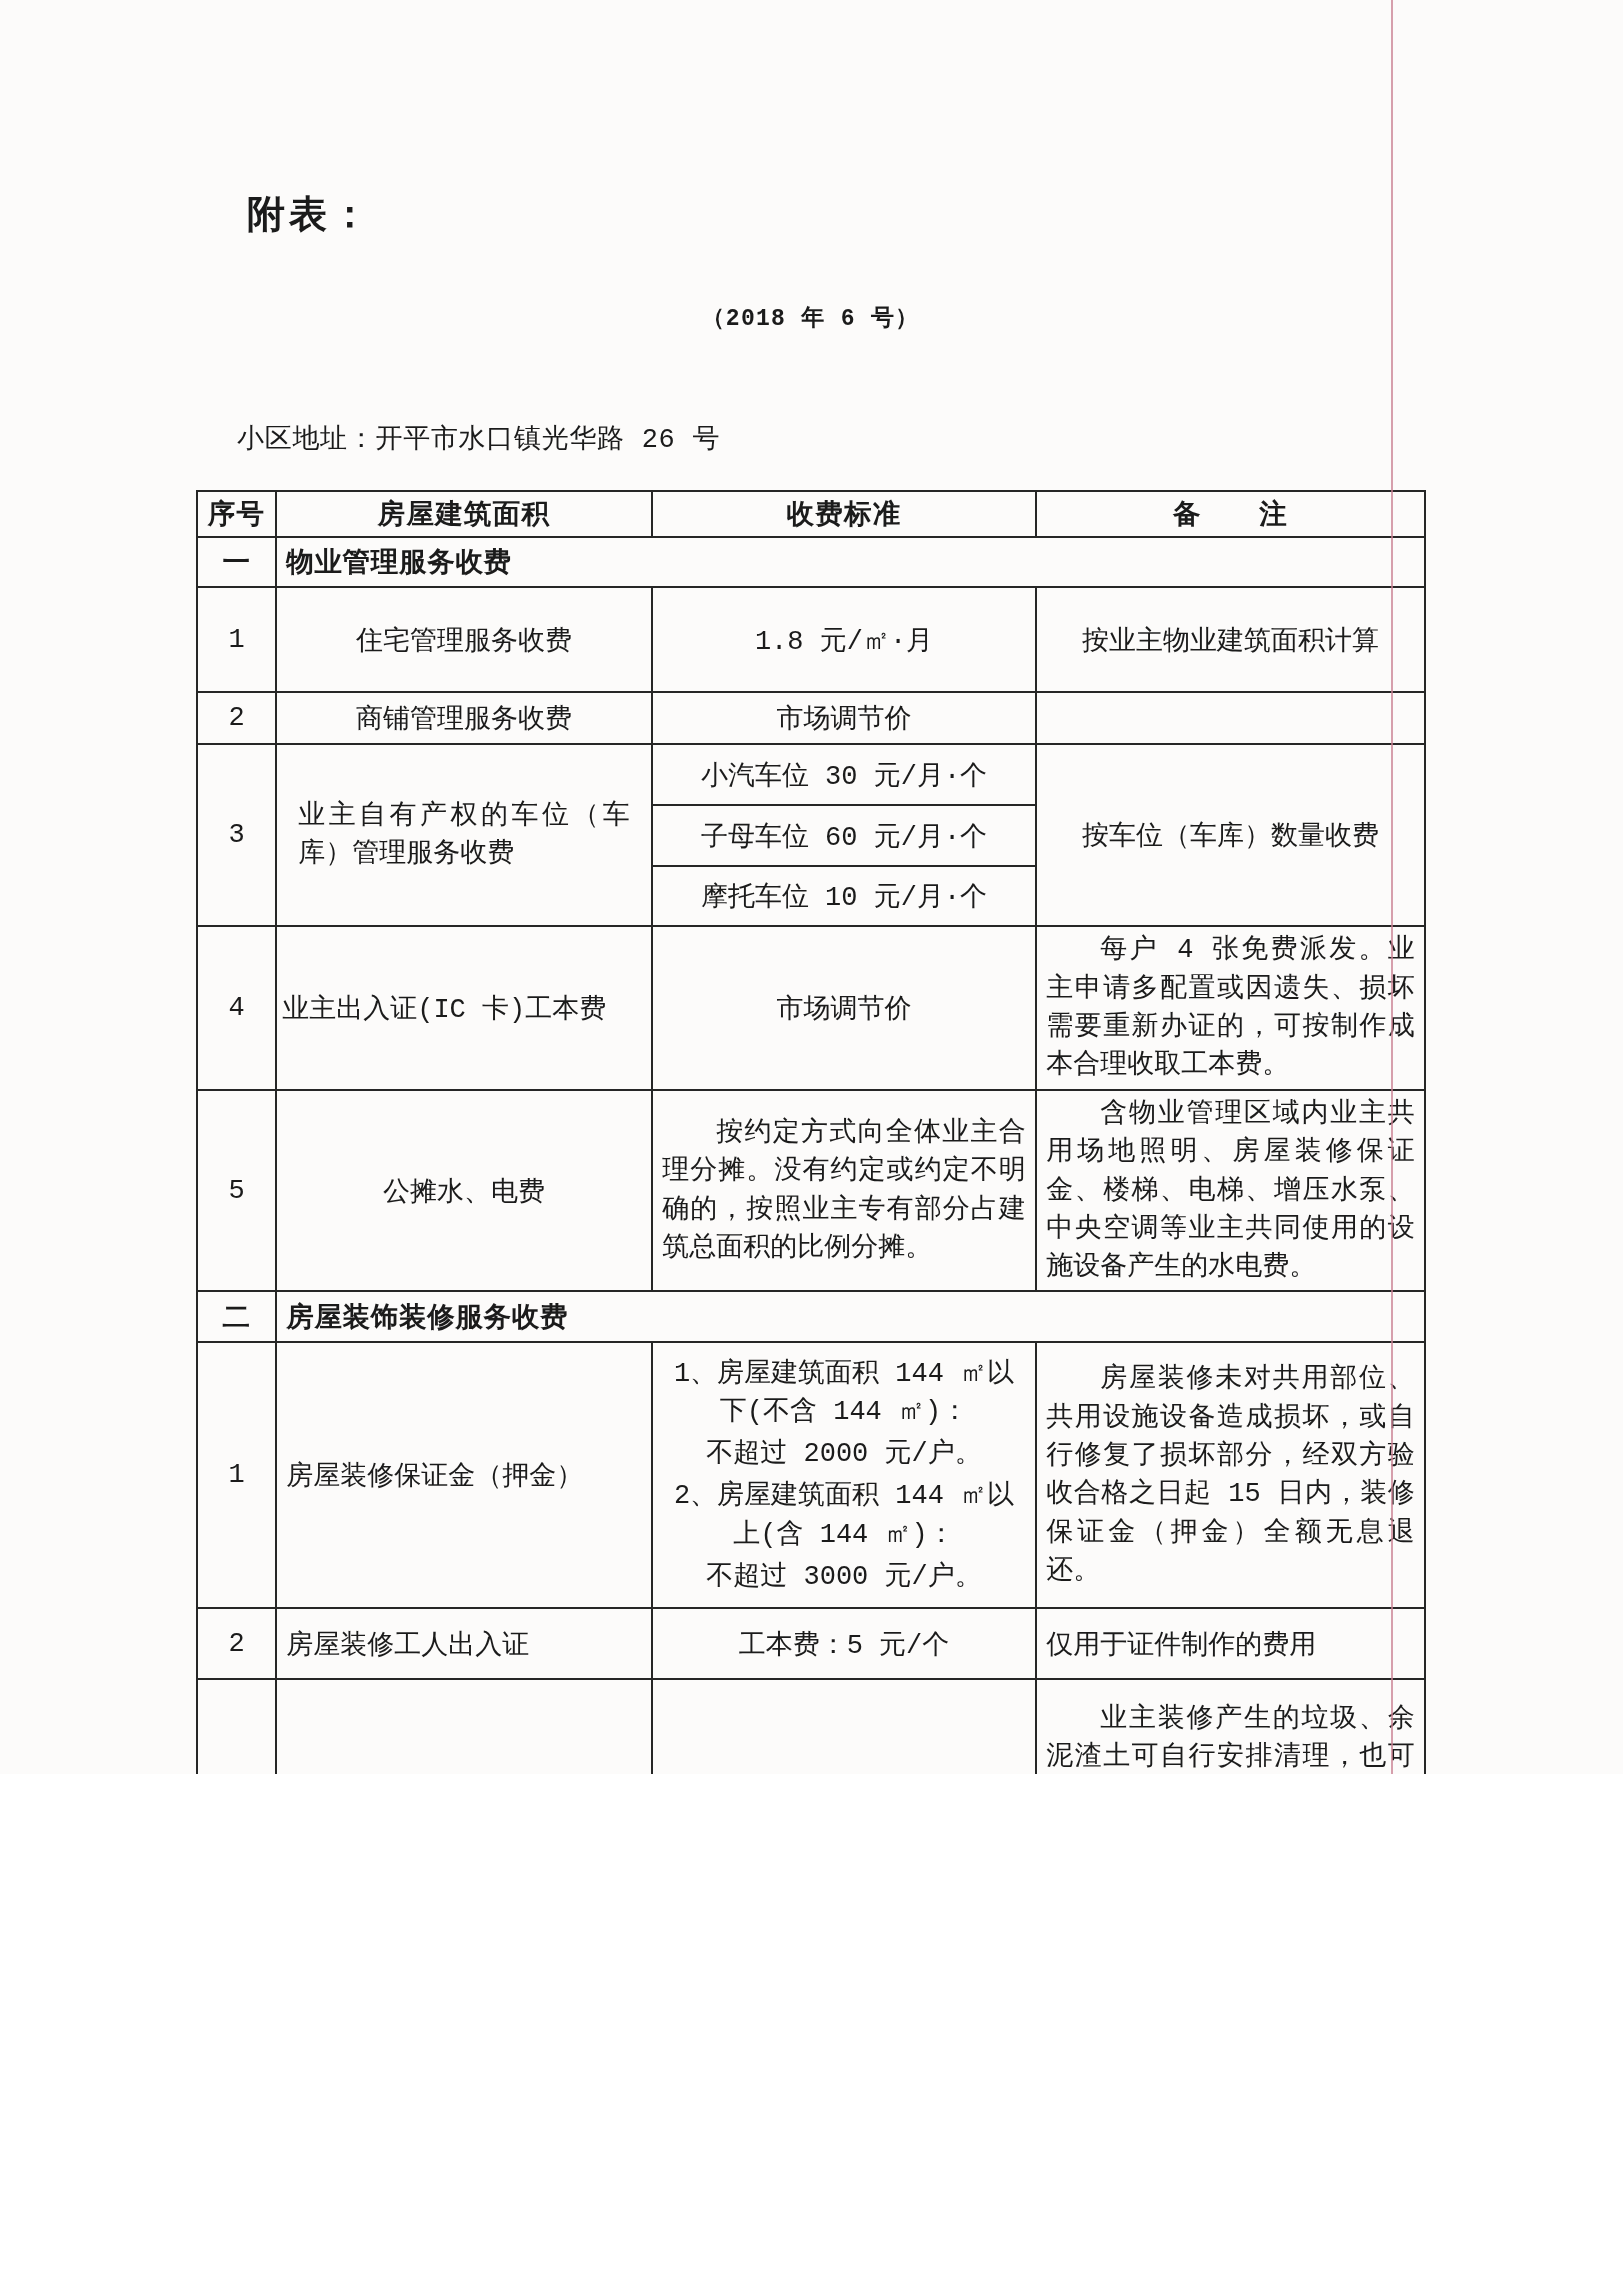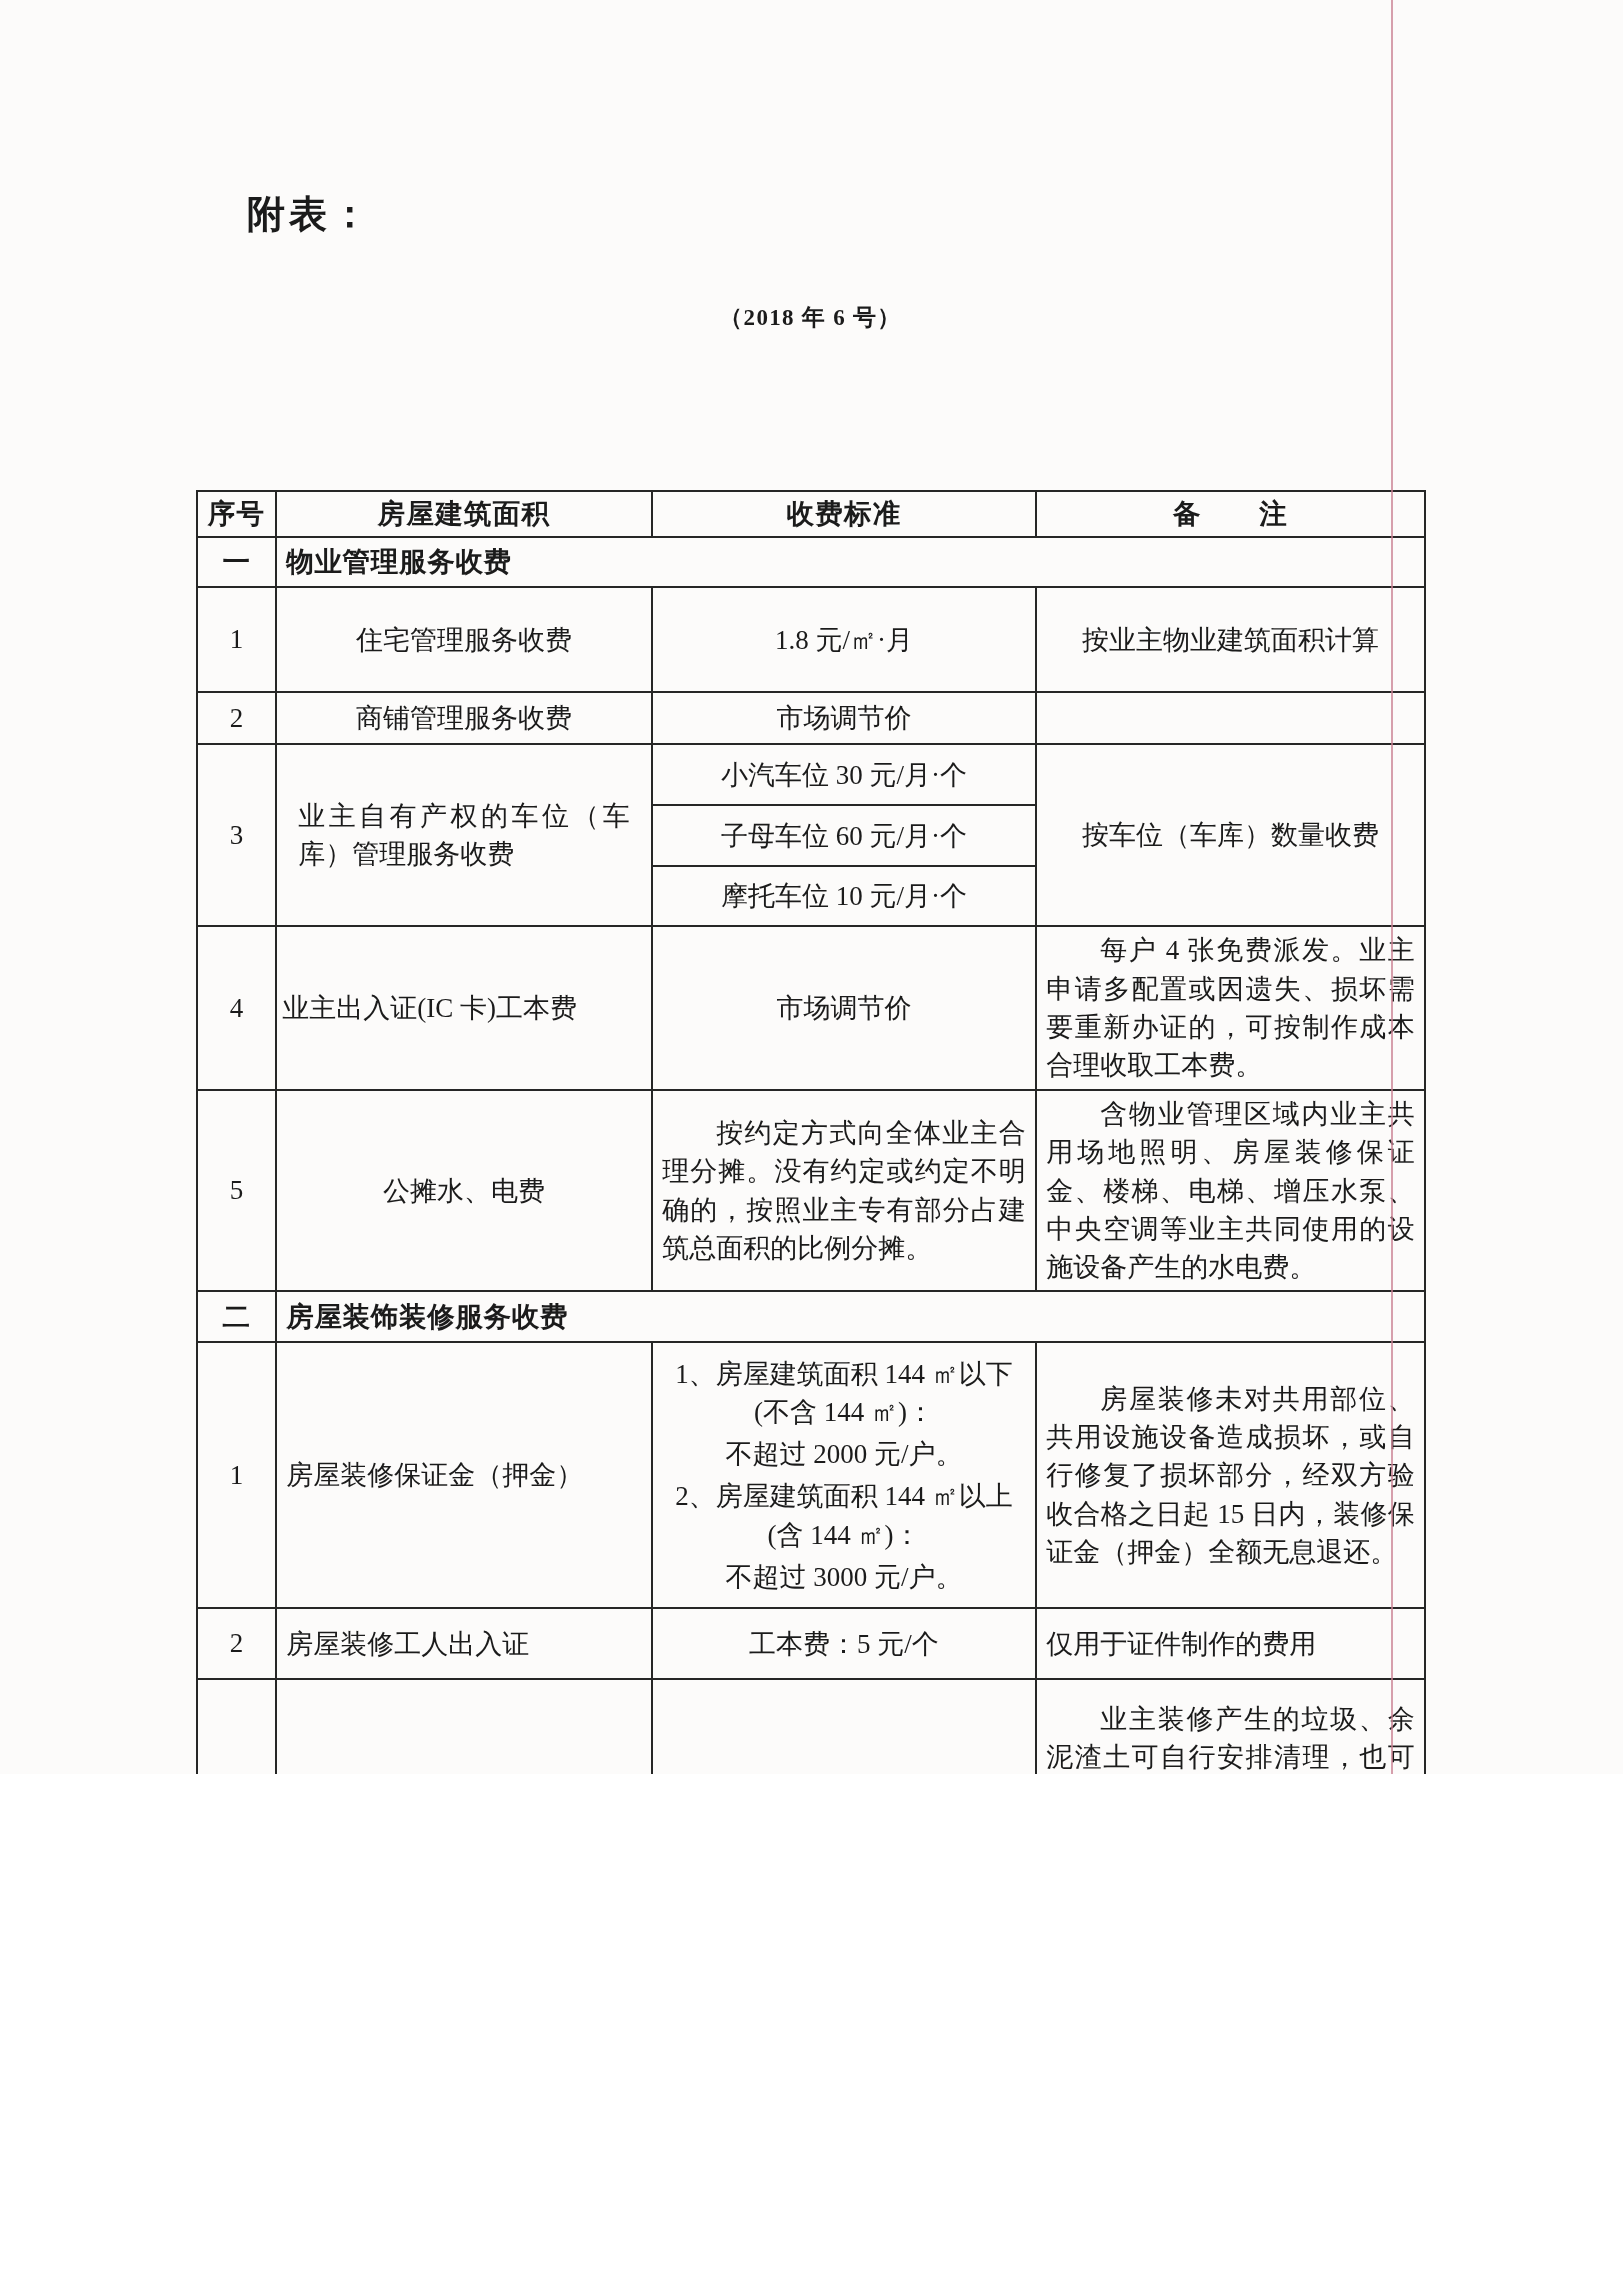--- a/index.html
+++ b/index.html
@@ -6,21 +6,21 @@
     margin: 0;
     padding: 0;
     background: #ffffff;
   }
   .page {
     position: relative;
     width: 1624px;
     height: 1774px;
     background: #fcfbfa;
     overflow: hidden;
-    font-family: Liberation Serif, serif;
+    font-family: Liberation Mono, monospace;
     color: #1b1b1b;
   }
   
   .pink-line {
     position: absolute;
     left: 1391px;
     top: 0;
     width: 2px;
     height: 2273px;
     background: rgba(201, 128, 146, 0.75);
@@ -110,20 +110,21 @@
   }
   .num-cell { font-size: 27px; }
 </style>
 </head>
 <body>
 
 <div class="page">
 
   <div class="attach-label">附表：</div>
   <div class="doc-subtitle">（2018 年 6 号）</div>
+  <div class="address-line">小区地址：开平市水口镇光华路 26 号</div>
 
   <table class="fee-table">
     <colgroup>
       <col style="width:79px">
       <col style="width:376px">
       <col style="width:384px">
       <col style="width:389px">
     </colgroup>
 
     <tbody>

